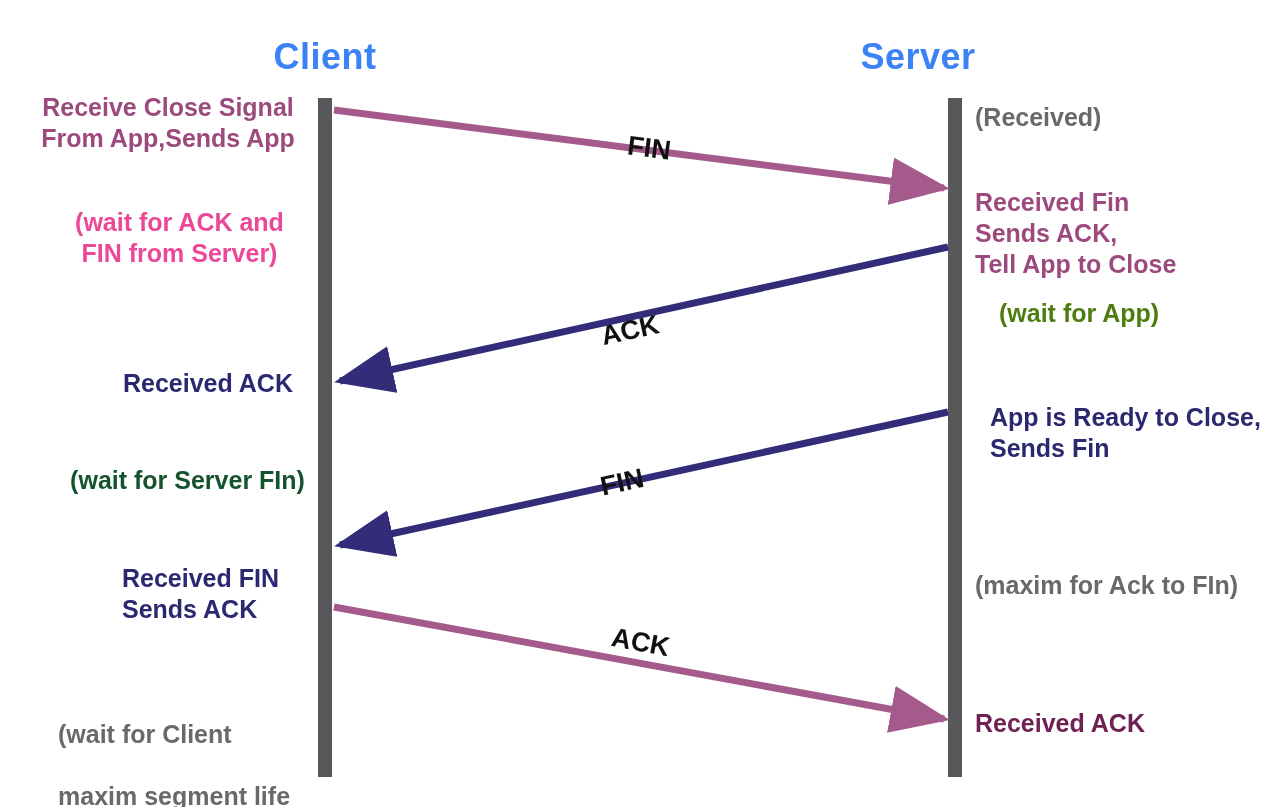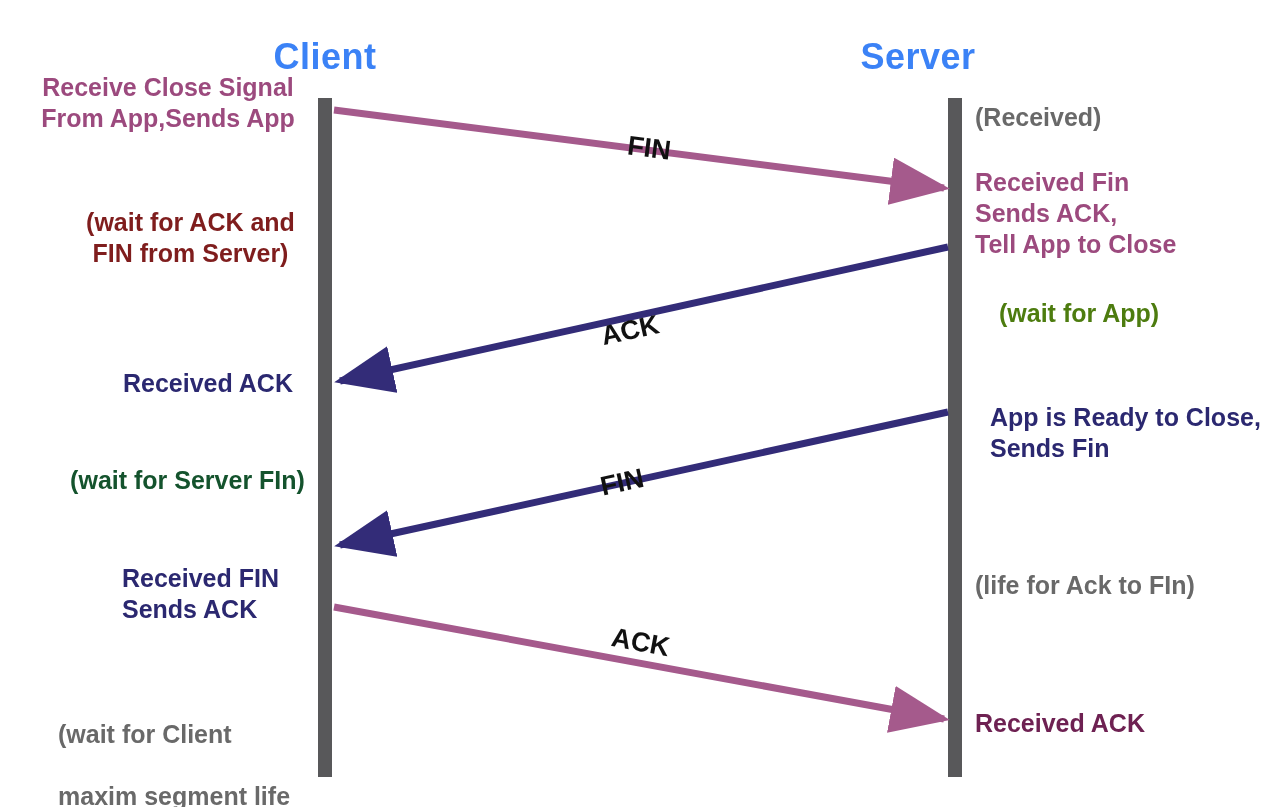--- a/index.html
+++ b/index.html
@@ -25,21 +25,21 @@
     width: 14px;
     background: #58585a;
   }
   .note {
     position: absolute;
     font-size: 25px;
     font-weight: bold;
     line-height: 31px;
     white-space: pre-line;
   }
-  .purple { color: #9c4a7e; }
+  .purple { color: #9c4a7e; margin-top: 20px; }
   .maroon { color: #6e2152; }
   .navy   { color: #2b2870; }
   .gray   { color: #14532d; }
   .center { text-align: center; }
   .misspell {
     text-decoration-line: underline;
     text-decoration-style: wavy;
     text-decoration-color: #cf4a45;
     text-decoration-thickness: 2px;
     text-underline-offset: 5px;
@@ -83,21 +83,21 @@
     <line class="msg-line" x1="948" y1="412" x2="340" y2="545" marker-end="url(#head-blue)" style="stroke: rgb(51, 44, 120);"></line>
     <text class="msg-label" transform="translate(624,491) rotate(-12.4)" text-anchor="middle">FIN</text>
 
     <line class="msg-line" x1="334" y1="607" x2="944" y2="719" marker-end="url(#head-pink)" style="stroke: rgb(165, 90, 140);"></line>
     <text class="msg-label" transform="translate(639,651) rotate(10.5)" text-anchor="middle">ACK</text>
   </svg>
 
   <div class="note purple center" style="left: 22px; top: 72px; width: 292px; color: rgb(156, 74, 126);">Receive Close Signal
 From App,Sends App</div>
 
-  <div class="note gray center" style="left: 53px; top: 207px; width: 275px; color: #7f1d1d;">(wait for ACK and
+  <div class="note gray center" style="left: 42px; top: 207px; width: 275px; color: #ec4899;">(wait for ACK and
 FIN from Server)</div>
 
   <div class="note navy center" style="left: 108px; top: 368px; width: 200px; color: rgb(43, 40, 112);">Received ACK</div>
 
   <div class="note gray center" style="left:45px; top:465px; width:285px;">(wait for Server FIn)</div>
 
   <div class="note navy" style="left: 122px; top: 563px; width: 220px; color: rgb(43, 40, 112);">Received FIN
 Sends ACK</div>
 
   <div class="note gray" style="left: 58px; top: 688px; width: 260px; color: rgb(105, 105, 105);">
@@ -110,17 +110,17 @@
 
   <div class="note purple" style="left: 975px; top: 167px; width: 300px; color: rgb(156, 74, 126);">Received Fin
 Sends ACK,
 Tell App to Close</div>
 
   <div class="note gray" style="left: 975px; top: 298px; width: 290px; color: #4d7c0f; margin-left: 24px;">(wait for App)</div>
 
   <div class="note navy" style="left: 990px; top: 402px; width: 300px; color: rgb(43, 40, 112);">App is Ready to Close,
 Sends Fin</div>
 
-  <div class="note gray" style="left: 975px; top: 570px; width: 290px; color: rgb(105, 105, 105);">(life for Ack to FIn)</div>
+  <div class="note gray" style="left: 975px; top: 570px; width: 290px; color: rgb(105, 105, 105);">(maxim for Ack to FIn)</div>
 
   <div class="note maroon" style="left: 975px; top: 708px; width: 290px; color: rgb(110, 33, 82);">Received ACK</div>
 
 </div>
 
 </body></html>

